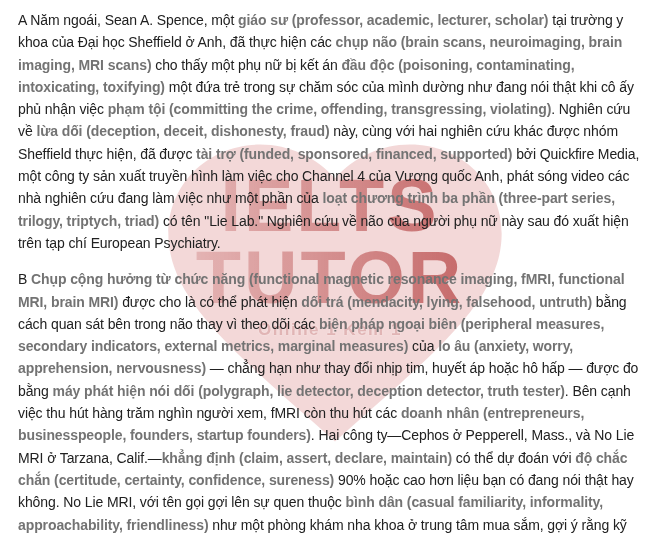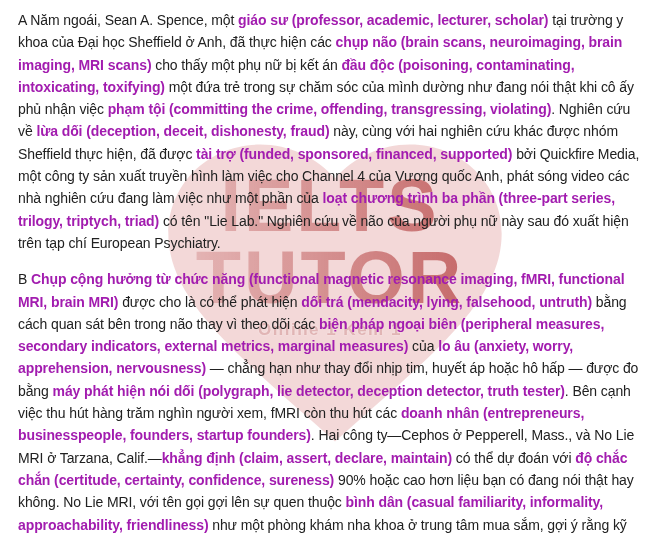--- a/index.html
+++ b/index.html
@@ -71,21 +71,21 @@
     width: 622px;
   }
   .para {
     font-size: 14px;
     line-height: 22.3px;
     letter-spacing: -0.1px;
     color: #212121;
     margin: 0 0 14px 0;
     text-align: left;
   }
-  .para b { font-weight: 700; color: #a21caf; }
+  .para b { font-weight: 700; color: #737373; }
 </style>
 </head>
 <body>
 
 <div class="page">
 
   <div class="watermark">
     <svg class="wm-heart" viewBox="0 0 24 22" preserveAspectRatio="none">
       <path d="M12 21.35 L10.55 20.03 C5.4 15.36 2 12.28 2 8.5 C2 5.42 4.42 3 7.5 3 C9.24 3 10.91 3.81 12 5.09 C13.09 3.81 14.76 3 16.5 3 C19.58 3 22 5.42 22 8.5 C22 12.28 18.6 15.36 13.45 20.03 L12 21.35 Z" fill="#eec9c9" opacity="0.72"></path>
     </svg>

